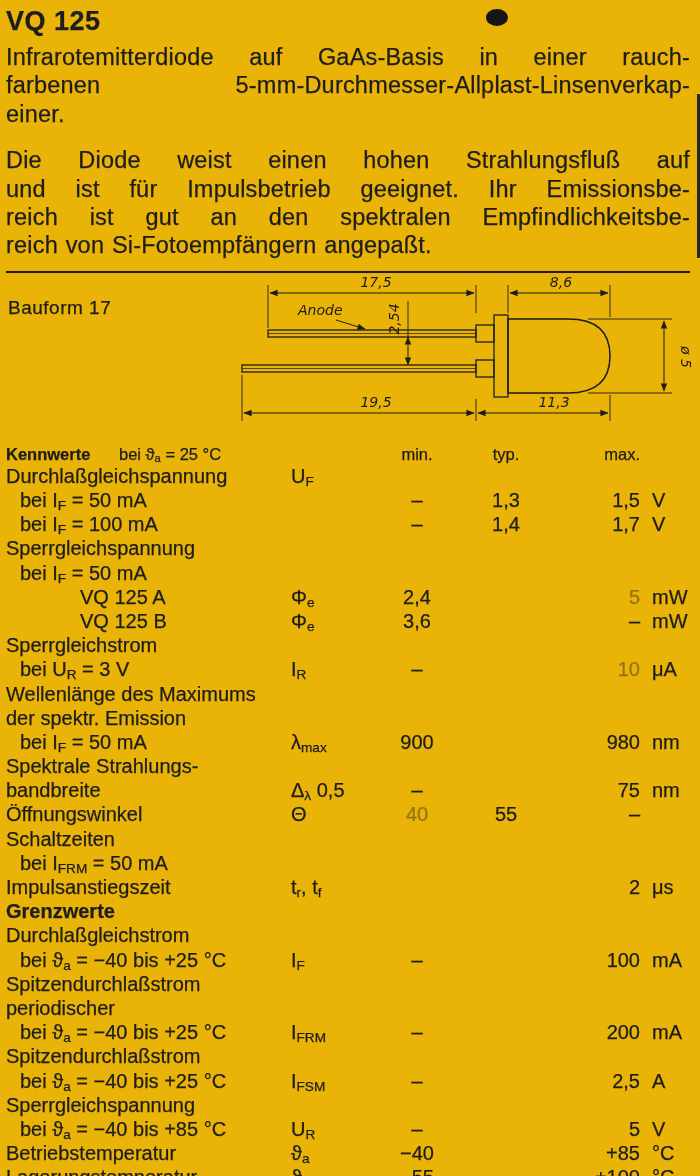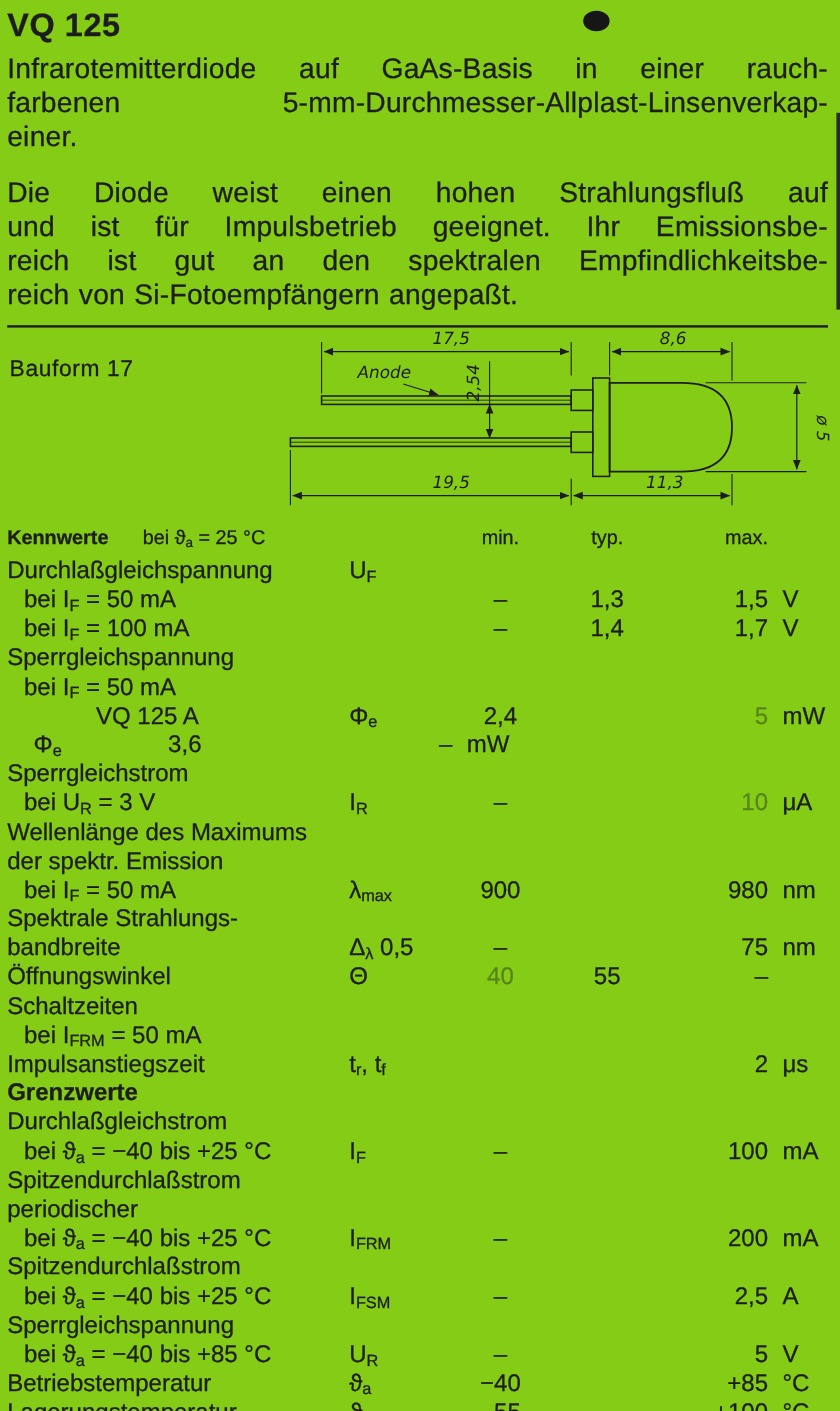--- a/index.html
+++ b/index.html
@@ -1,37 +1,37 @@
 <!DOCTYPE html>
 <html><head>
 <meta charset="utf-8">
 <style>
   *{box-sizing:border-box;margin:0;padding:0}
   html,body{background:#8a8a8a}
   .page{
     width:700px;height:1176px;position:relative;overflow:hidden;
-    background:#84cc16;color:#1d1d1d;
+    background:#eab308;color:#1d1d1d;
     font-family:"Liberation Sans","DejaVu Sans",sans-serif;
     -webkit-text-stroke:0.25px #1d1d1d;
     padding:6px 10px 0 6px;
   }
   .title{font-size:27px;font-weight:700;letter-spacing:.5px}
   .dot{position:absolute;left:486px;top:9px;width:22px;height:17px;background:#161616;border-radius:50%}
   .edge-mark{position:absolute;right:0;top:94px;width:3px;height:164px;background:#2a2a2a}
   .intro{margin-top:6px;font-size:23.5px;line-height:28.4px;letter-spacing:.2px;word-spacing:1px}
   .para + .para{margin-top:18px}
   .line{text-align:justify;text-align-last:justify}
   .line.last{text-align-last:auto}
   .rule{border:none;border-top:2px solid #1d1d1d;margin-top:11px}
   .figure{position:relative;height:164px}
   .figure-label{position:absolute;left:2px;top:24px;font-size:19px;letter-spacing:.5px}
   .drawing{position:absolute;left:230px;top:0}
   .drawing text{font-style:italic;font-size:14px;fill:#1d1d1d;stroke:none;-webkit-text-stroke:0;font-family:"DejaVu Sans",sans-serif}
   .spec{margin-top:2px}
-  .thead{display:flex;align-items:flex-start;height:25px;font-size:16.5px}
+  .thead{display:flex;align-items:flex-end;height:25px;font-size:16.5px}
   .h-left{flex:1}
   .h-section{font-weight:700}
   .h-cond{margin-left:24px}
   .trow{display:flex;height:24.2px;line-height:24.2px;font-size:20px;white-space:nowrap}
   .c-label{flex:1;overflow:hidden}
   .c-sym{width:105px;padding-left:22px}
   .c-min{width:86px;text-align:center}
   .c-typ{width:92px;text-align:center}
   .c-max{width:88px;text-align:right}
   .c-unit{width:50px;padding-left:12px}
@@ -177,20 +177,21 @@
         </div>
         <div class="trow">
           <div class="c-label ind2">VQ 125 A</div>
           <div class="c-sym">Φ<sub>e</sub></div>
           <div class="c-min">2,4</div>
           <div class="c-typ"></div>
           <div class="c-max faded">5</div>
           <div class="c-unit">mW</div>
         </div>
         <div class="trow">
+          <div class="c-label ind2">VQ 125 B</div>
           <div class="c-sym">Φ<sub>e</sub></div>
           <div class="c-min">3,6</div>
           <div class="c-typ"></div>
           <div class="c-max">–</div>
           <div class="c-unit">mW</div>
         </div>
         <div class="trow">
           <div class="c-label">Sperrgleichstrom</div>
           <div class="c-sym"></div>
           <div class="c-min"></div>

